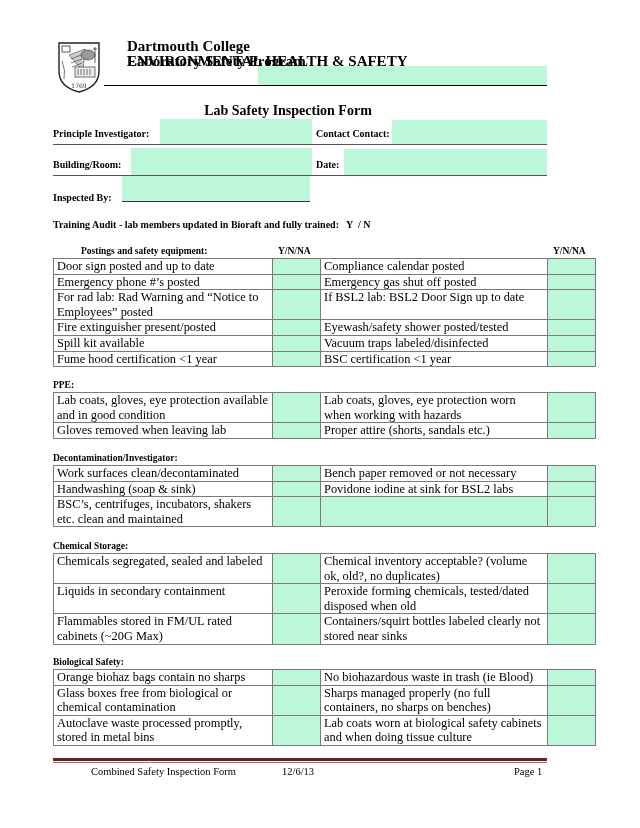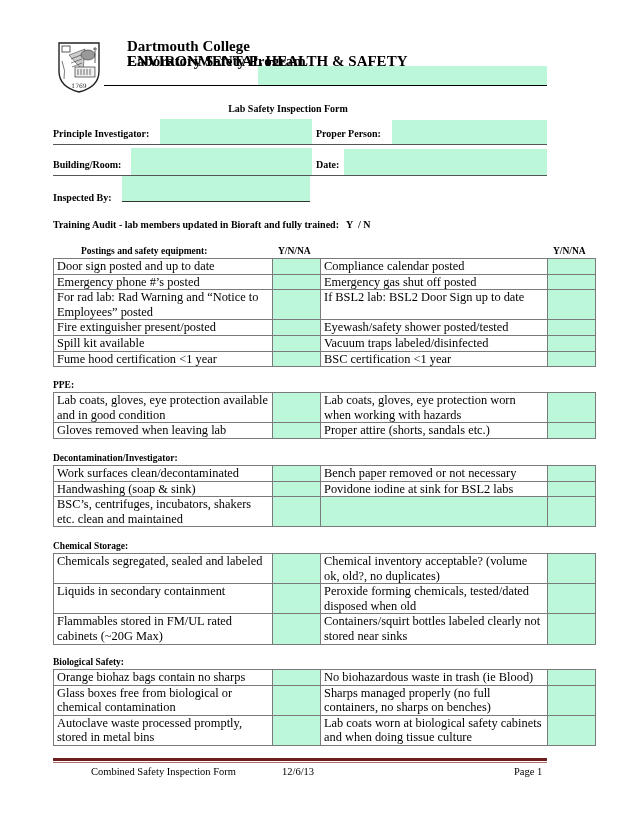--- a/index.html
+++ b/index.html
@@ -7,21 +7,21 @@
   body { position: relative; font-family: "Liberation Serif", serif; color: #000; }
 
   .abs { position: absolute; }
   .bold { font-weight: bold; }
   .field { background: #bbf7d8; position: absolute; }
 
   
   .hdr-text { font-size: 15px; font-weight: bold; line-height: 15px; }
   .hdr-line { position: absolute; left: 104px; top: 85px; width: 443px; height: 1px; background: #000; }
 
-  .title { left: 0; width: 576px; text-align: center; top: 103px; font-size: 10px; font-weight: bold; }
+  .title { left: 0; width: 576px; text-align: center; top: 103px; font-size: 14px; font-weight: bold; }
 
   .label { font-size: 10px; font-weight: bold; position: absolute; }
   .uline { position: absolute; height: 1px; background: #555; }
 
   .section-title { position: absolute; left: 53px; font-size: 9.5px; font-weight: bold; }
 
   table.chk { position: absolute; left: 53px; width: 542px; border-collapse: collapse; table-layout: fixed; }
   table.chk td { border: 1px solid #7a7a7a; font-size: 12.4px; line-height: 14.6px; padding: 0 3px; vertical-align: top; }
   table.chk td.yn { background: #bbf7d8; }
   table.chk td.blank { background: #bbf7d8; }
@@ -56,21 +56,21 @@
 <div class="abs hdr-text" style="left:127px;top:39px;">Dartmouth College</div>
 <div class="abs hdr-text" style="left:127px;top:54px;">ENVIRONMENTAL HEALTH &amp; SAFETY</div>
 <div class="abs hdr-text" style="left:127px;top:54px;">Laboratory Safety Program</div>
 <div class="field" style="left:258px;top:66px;width:289px;height:19px;"></div>
 <div class="hdr-line"></div>
 
 <div class="abs title">Lab Safety Inspection Form</div>
 
 <div class="label" style="left:53px;top:128px;">Principle Investigator:</div>
 <div class="field" style="left:160px;top:119px;width:152px;height:25px;"></div>
-<div class="label" style="left:316px;top:128px;">Proper Person:</div>
+<div class="label" style="left:316px;top:128px;">Contact Contact:</div>
 <div class="field" style="left:392px;top:120px;width:155px;height:24px;"></div>
 <div class="uline" style="left:53px;top:144px;width:494px;"></div>
 
 <div class="label" style="left:53px;top:159px;">Building/Room:</div>
 <div class="field" style="left:131px;top:148px;width:181px;height:27px;"></div>
 <div class="label" style="left:316px;top:159px;">Date:</div>
 <div class="field" style="left:344px;top:149px;width:203px;height:26px;"></div>
 <div class="uline" style="left:53px;top:175px;width:494px;"></div>
 
 <div class="label" style="left:53px;top:192px;">Inspected By:</div>

